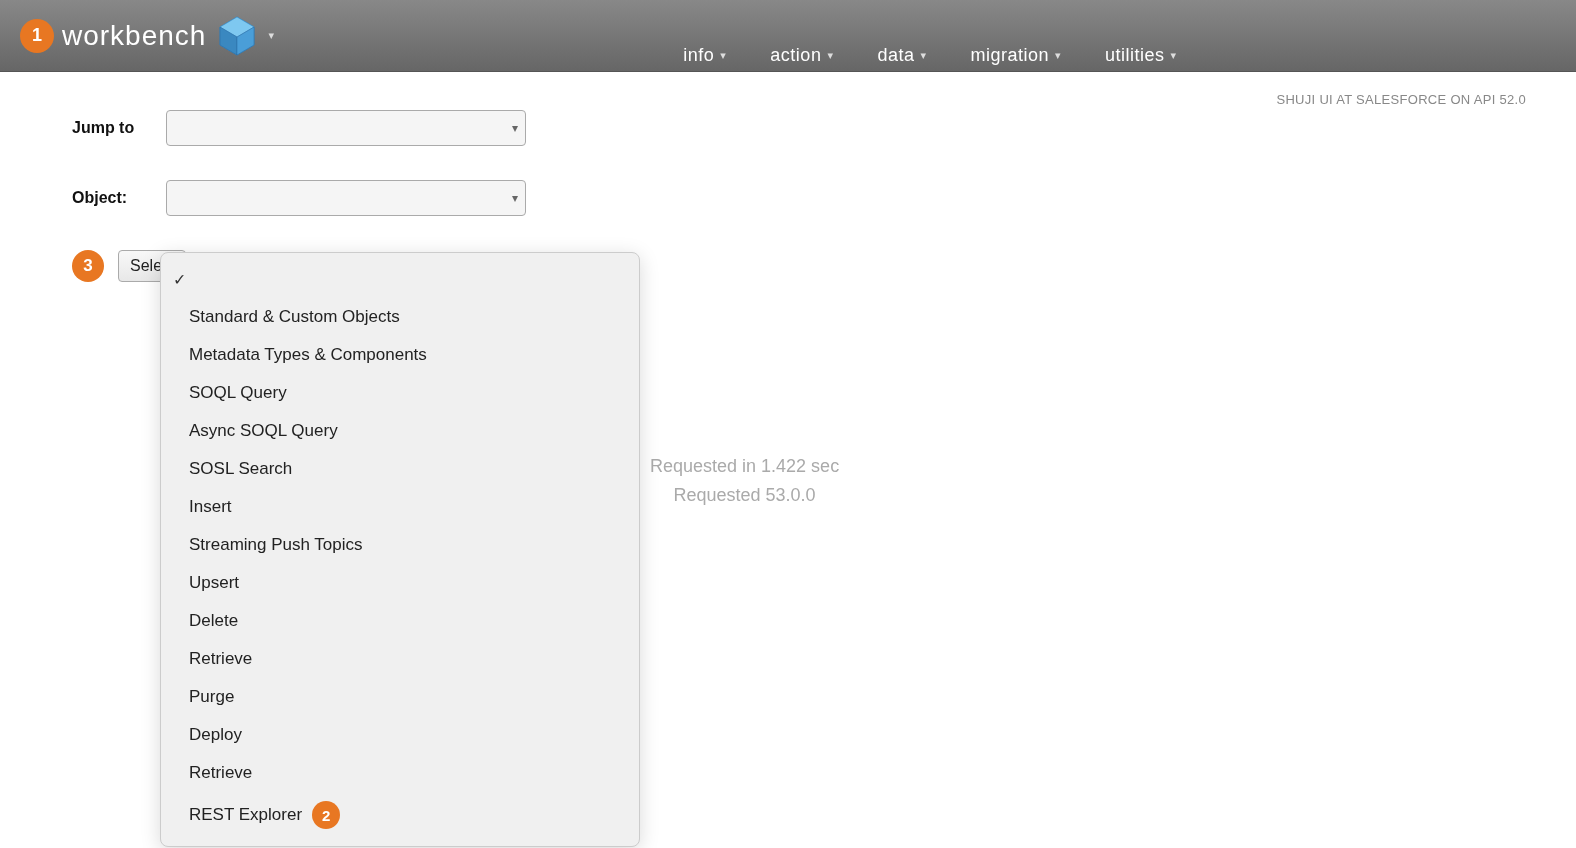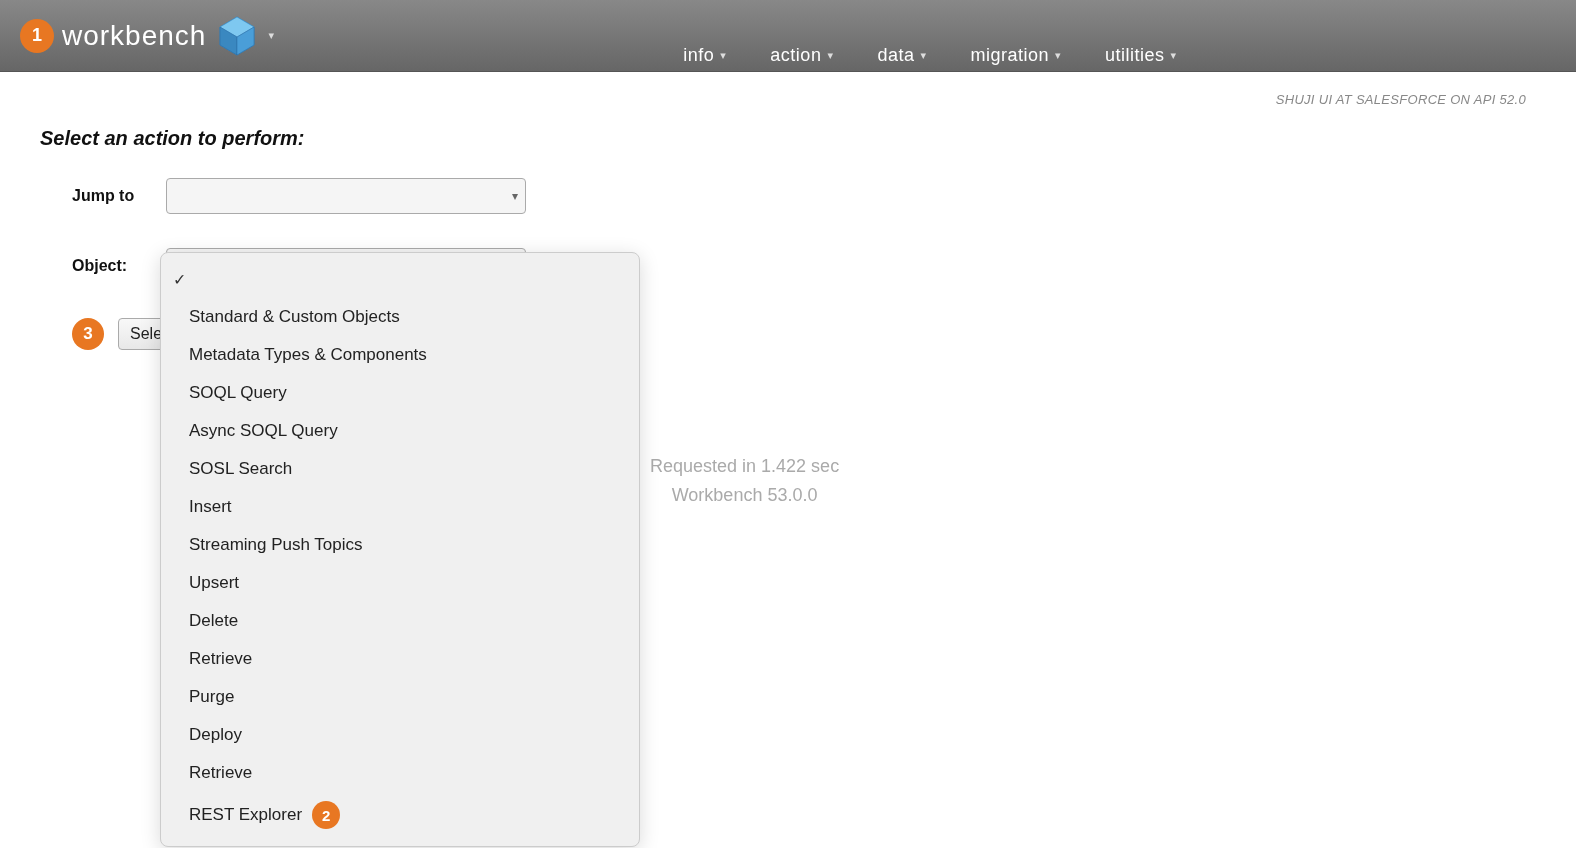--- a/index.html
+++ b/index.html
@@ -79,24 +79,23 @@
     
     .main-content {
       padding: 20px 40px;
       position: relative;
     }
 
     .user-info {
       text-align: right;
       color: #888;
       font-size: 13px;
-      margin-bottom: 20px;
+      margin-bottom: 3px;
       padding-right: 10px;
       letter-spacing: 0.3px;
-      font-style: italic;
     }
 
     .action-prompt {
       font-size: 20px;
       font-style: italic;
       font-weight: bold;
       color: #111;
       margin-bottom: 28px;
     }
 
@@ -265,21 +264,20 @@
     <div class="nav-item">
       <span>utilities</span>
       <span class="nav-arrow">▾</span>
     </div>
   </div>
 </div>
 
 <div class="main-content">
   <div class="user-info">SHUJI UI AT SALESFORCE ON API 52.0</div>
 
-  <div class="action-prompt">Select an action to perform:</div>
 
   <div class="form-section">
 
     <div class="form-row">
       <span class="form-label">Jump to</span>
       <div class="select-wrapper">
         <select class="select-control">
           <option></option>
         </select>
       </div>
@@ -346,15 +344,15 @@
     </div>
     <div class="dropdown-item">
       <span>REST Explorer</span>
       <div class="step-badge" style="width:28px;height:28px;font-size:15px;">2</div>
     </div>
 
   </div>
 
   <div class="footer-info">
     <div>Requested in 1.422 sec</div>
-    <div>Workbench 53.0.0</div>
+    <div>Requested 53.0.0</div>
   </div>
 </div>
 
 </body></html>

